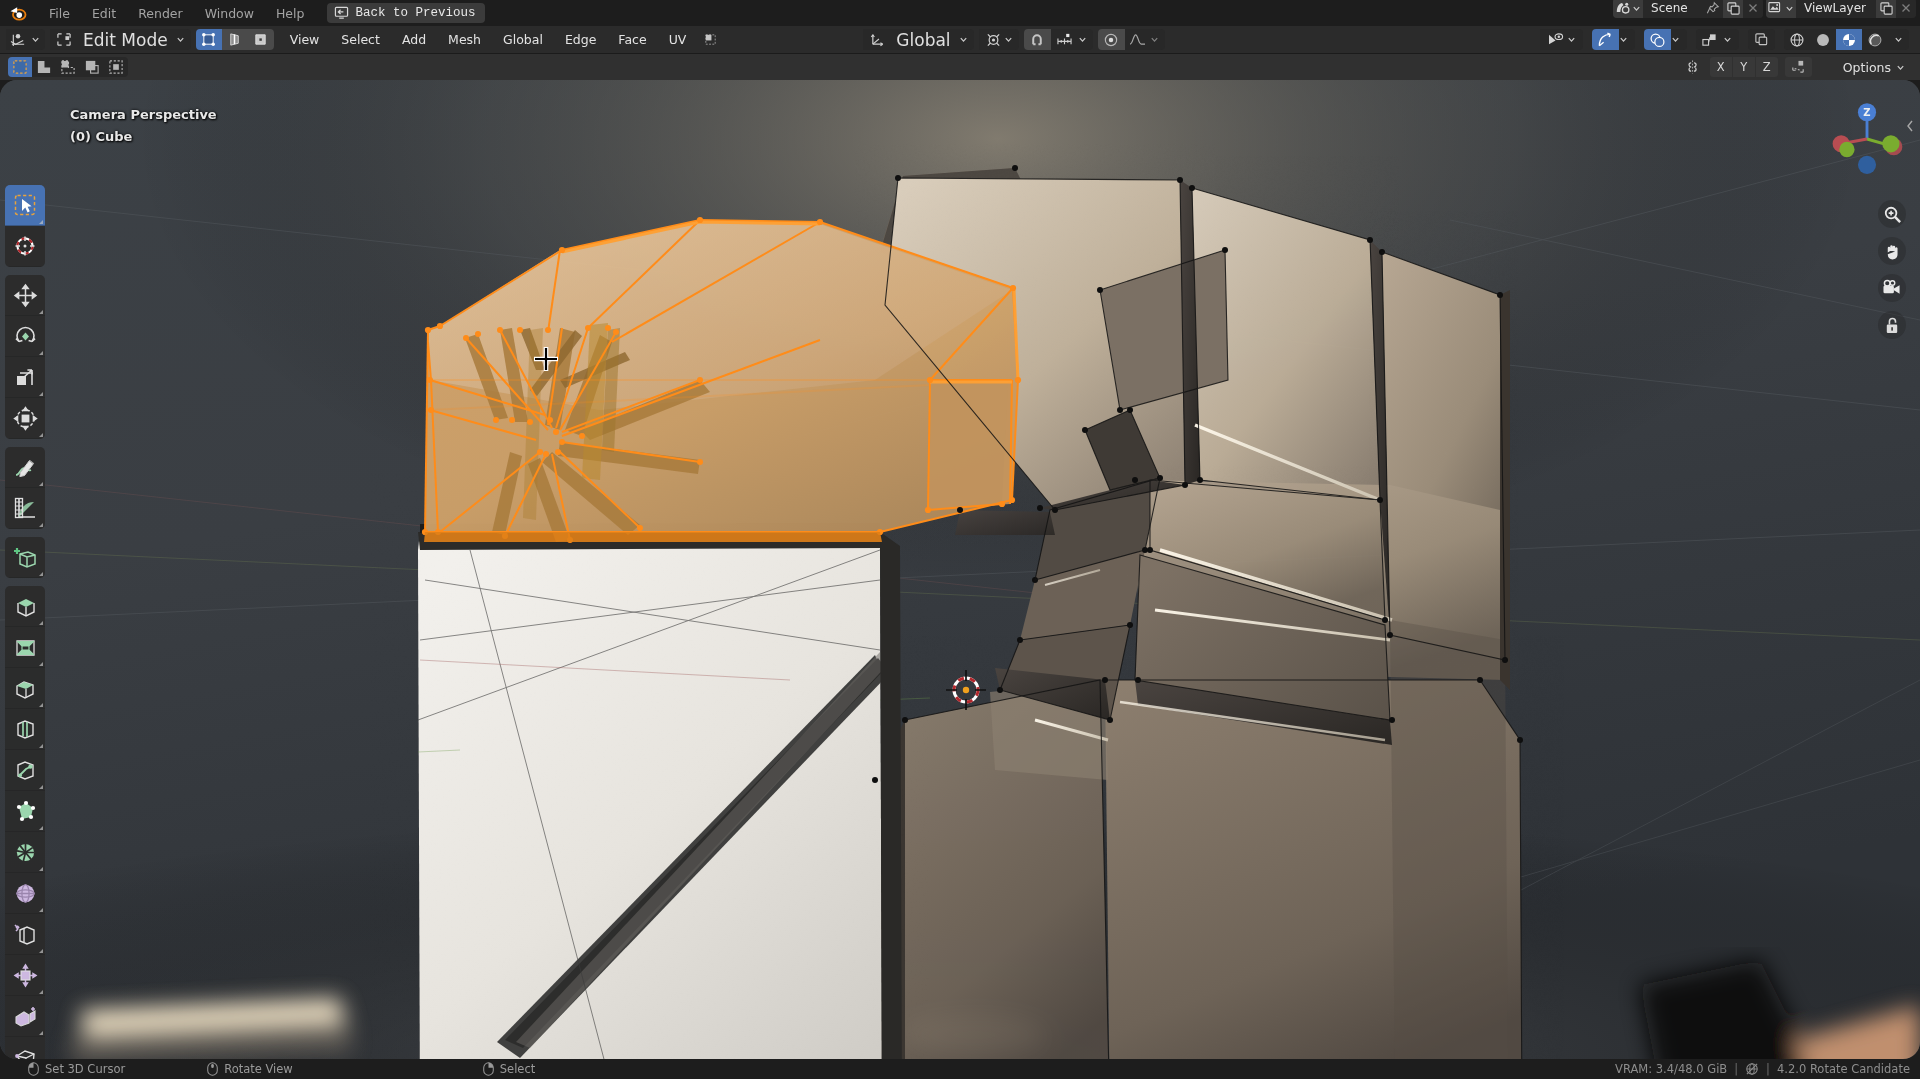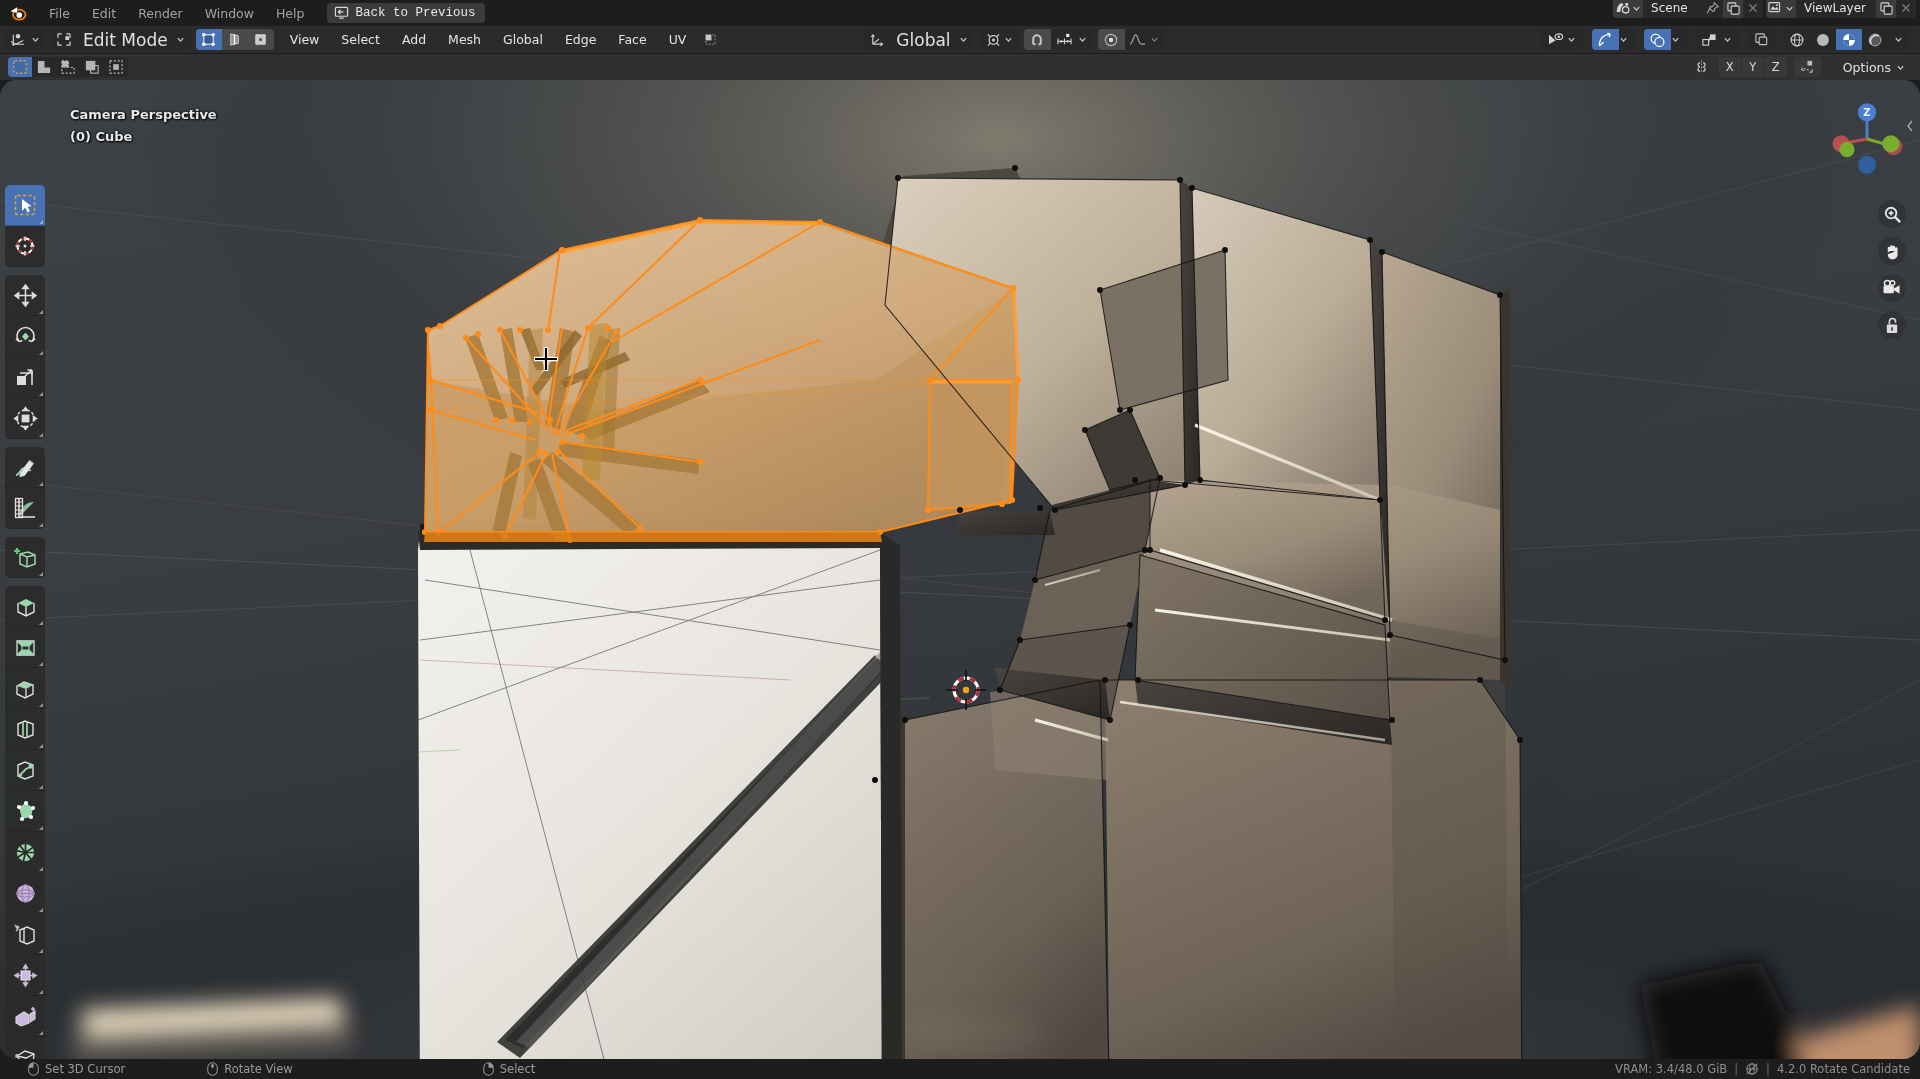--- a/index.html
+++ b/index.html
@@ -445,21 +445,21 @@
       <div class="mirror-btn">Y</div>
       <div class="mirror-btn" style="border-radius:0 3px 3px 0">Z</div>
     </div>
     <div style="width:27px;height:20px;background:#383838;border-radius:3px;display:flex;align-items:center;justify-content:center;margin-left:4px">
       <svg width="16" height="16" viewBox="0 0 17 17">
         <rect x="9" y="2" width="5" height="5" fill="#b8b8b8"></rect>
         <path d="M3 12 L3 9 M3 12 L6 12 M11 14 L14 14 M14 14 L14 11" stroke="#b8b8b8" stroke-width="1.2"></path>
         <path d="M5 10 L11 12" stroke="#b8b8b8" stroke-width="1.1" stroke-dasharray="2 1.5"></path>
       </svg>
     </div>
-    <div id="options-btn" style="position:relative;right:auto;margin-left:12px">
+    <div id="options-btn" style="position:relative;right:auto;margin-left:21px">
       <span>Options</span>
       <svg class="chev" viewBox="0 0 10 10">
           <path d="M2 3.5 L5 6.8 L8 3.5" fill="none" stroke="#c9c9c9" stroke-width="1.4"></path>
         </svg>
     </div>
   </div>
 </div>
 
 <div id="viewport">
   <svg id="vp-canvas" viewBox="0 0 1920 979" preserveAspectRatio="none">

